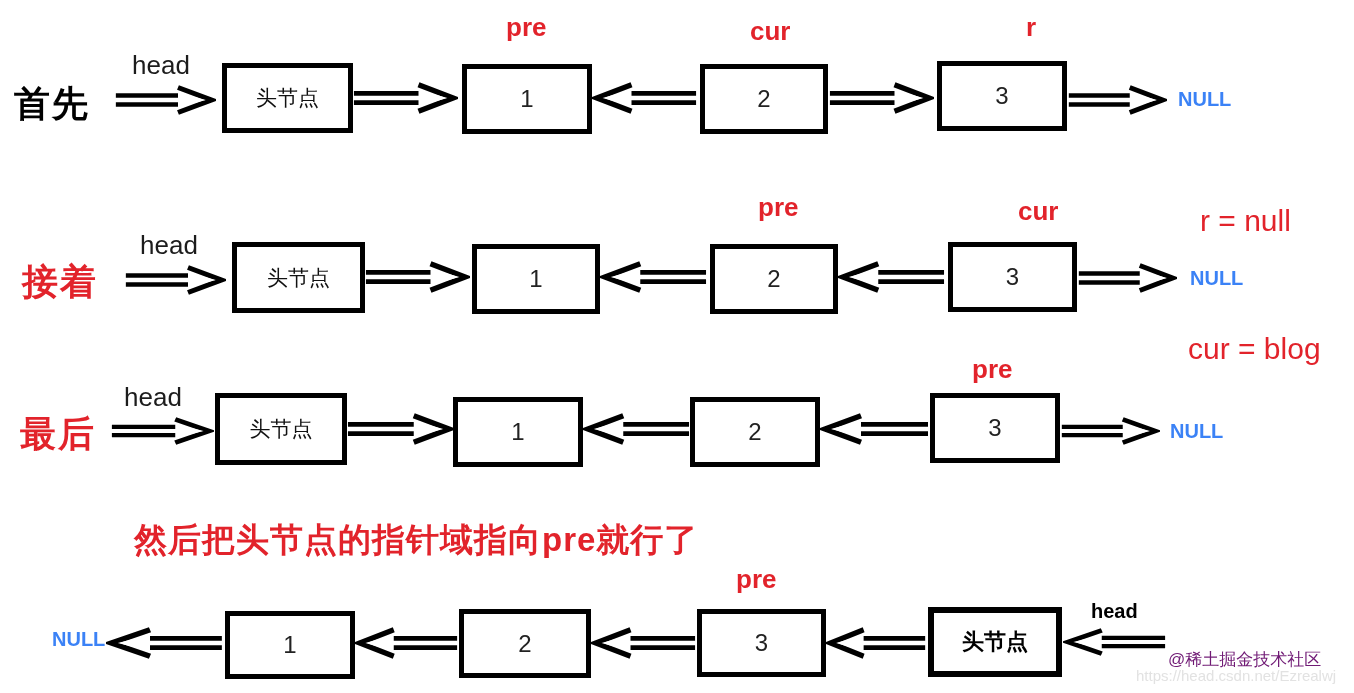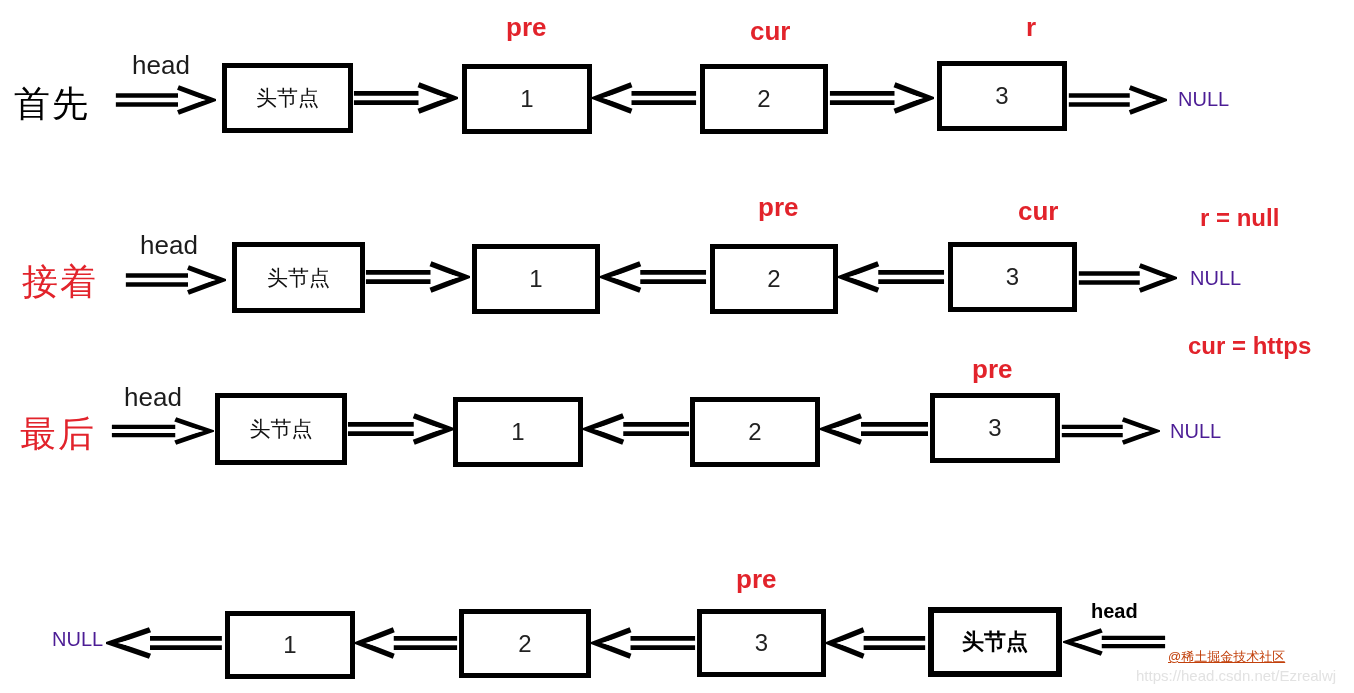--- a/index.html
+++ b/index.html
@@ -4,31 +4,31 @@
 <style>
   :root { --red:#e2232b; --black:#000000; }
   html,body { margin:0; padding:0; background:#ffffff; }
   .canvas { position:relative; width:1354px; height:693px; background:#fff; overflow:hidden;
             font-family:"Liberation Sans", sans-serif; }
   .node { position:absolute; background:#fff; border:5px solid #000; box-sizing:border-box;
           display:flex; align-items:center; justify-content:center;
           font-size:21px; color:#111; }
   .num  { font-size:24px; font-weight:300; color:#222; }
   .hnbold { font-weight:700; font-size:22px; color:#000; }
-  .step { position:absolute; font-size:36px; font-weight:400; color:#000; letter-spacing:2px; }
+  .step { position:absolute; font-size:36px; font-weight:700; color:#000; letter-spacing:2px; }
   .stepred { color:var(--red);text-align:right; }
   .headlbl { position:absolute; font-size:26px; color:#1c1c1c; }
   .headlbl.small { font-size:20px; font-weight:700; color:#000; }
   .ptr  { position:absolute; font-size:26px; font-weight:800; color:var(--red); }
-  .note { position:absolute; font-size:24px; font-weight:700; color:var(--red); }
+  .note { position:absolute; font-size:30px; font-weight:400; color:var(--red); }
   .caption { position:absolute; font-size:33px; font-weight:800; color:var(--red); letter-spacing:1px; }
-  .nulllbl { position:absolute; font-size:20px; color:#4c1d95; }
+  .nulllbl { position:absolute; font-size:20px; color:#3b82f6;font-weight:bold; }
   .arrow { position:absolute; }
   .arrow.left { transform:scaleX(-1); }
-  .wm1 { position:absolute; font-size:13px; color:#c2410c;text-decoration:underline; }
+  .wm1 { position:absolute; font-size:17px; color:#701a75; }
   .wm2 { position:absolute; font-size:15px; color:#e2e2e2; }
 </style>
 </head>
 <body>
 
 <div class="canvas">
 
   <svg width="0" height="0" style="position:absolute">
     <defs>
       <g id="block-arrow">
@@ -87,21 +87,21 @@
       <use href="#block-arrow"></use>
     </svg>
   <div class="ptr" style="left:1018px;top:196px">cur</div>
   <div class="node num" style="left:948px;top:242px;width:129px;height:70px">3</div>
   <div class="note" style="left:1200px;top:204px">r = null</div>
   <svg class="arrow" style="left:1077px;top:262px;width:100px;height:32px" viewBox="0 0 110 36" preserveAspectRatio="none">
       <use href="#block-arrow"></use>
     </svg>
   <div class="nulllbl" style="left:1190px;top:267px">NULL</div>
 
-  <div class="note" style="left:1188px;top:332px">cur = https</div>
+  <div class="note" style="left:1188px;top:332px">cur = blog</div>
   <div class="step stepred" style="left:20px;top:410px">最后</div>
   <div class="headlbl" style="left:124px;top:382px">head</div>
   <svg class="arrow" style="left:110px;top:416px;width:104px;height:30px" viewBox="0 0 110 36" preserveAspectRatio="none">
       <use href="#block-arrow"></use>
     </svg>
   <div class="node" style="left:215px;top:393px;width:132px;height:72px">头节点</div>
   <svg class="arrow" style="left:346px;top:412px;width:108px;height:34px" viewBox="0 0 110 36" preserveAspectRatio="none">
       <use href="#block-arrow"></use>
     </svg>
   <div class="node num" style="left:453px;top:397px;width:130px;height:70px">1</div>
@@ -112,20 +112,21 @@
   <svg class="arrow left" style="left:820px;top:412px;width:110px;height:34px" viewBox="0 0 110 36" preserveAspectRatio="none">
       <use href="#block-arrow"></use>
     </svg>
   <div class="ptr" style="left:972px;top:354px">pre</div>
   <div class="node num" style="left:930px;top:393px;width:130px;height:70px">3</div>
   <svg class="arrow" style="left:1060px;top:416px;width:100px;height:30px" viewBox="0 0 110 36" preserveAspectRatio="none">
       <use href="#block-arrow"></use>
     </svg>
   <div class="nulllbl" style="left:1170px;top:420px">NULL</div>
 
+  <div class="caption" style="left:134px;top:518px">然后把头节点的指针域指向pre就行了</div>
 
   <div class="nulllbl" style="left:52px;top:628px">NULL</div>
   <svg class="arrow left" style="left:106px;top:626px;width:118px;height:34px" viewBox="0 0 110 36" preserveAspectRatio="none">
       <use href="#block-arrow"></use>
     </svg>
   <div class="node num" style="left:225px;top:611px;width:130px;height:68px">1</div>
   <svg class="arrow left" style="left:355px;top:626px;width:104px;height:34px" viewBox="0 0 110 36" preserveAspectRatio="none">
       <use href="#block-arrow"></use>
     </svg>
   <div class="node num" style="left:459px;top:609px;width:132px;height:69px">2</div>

